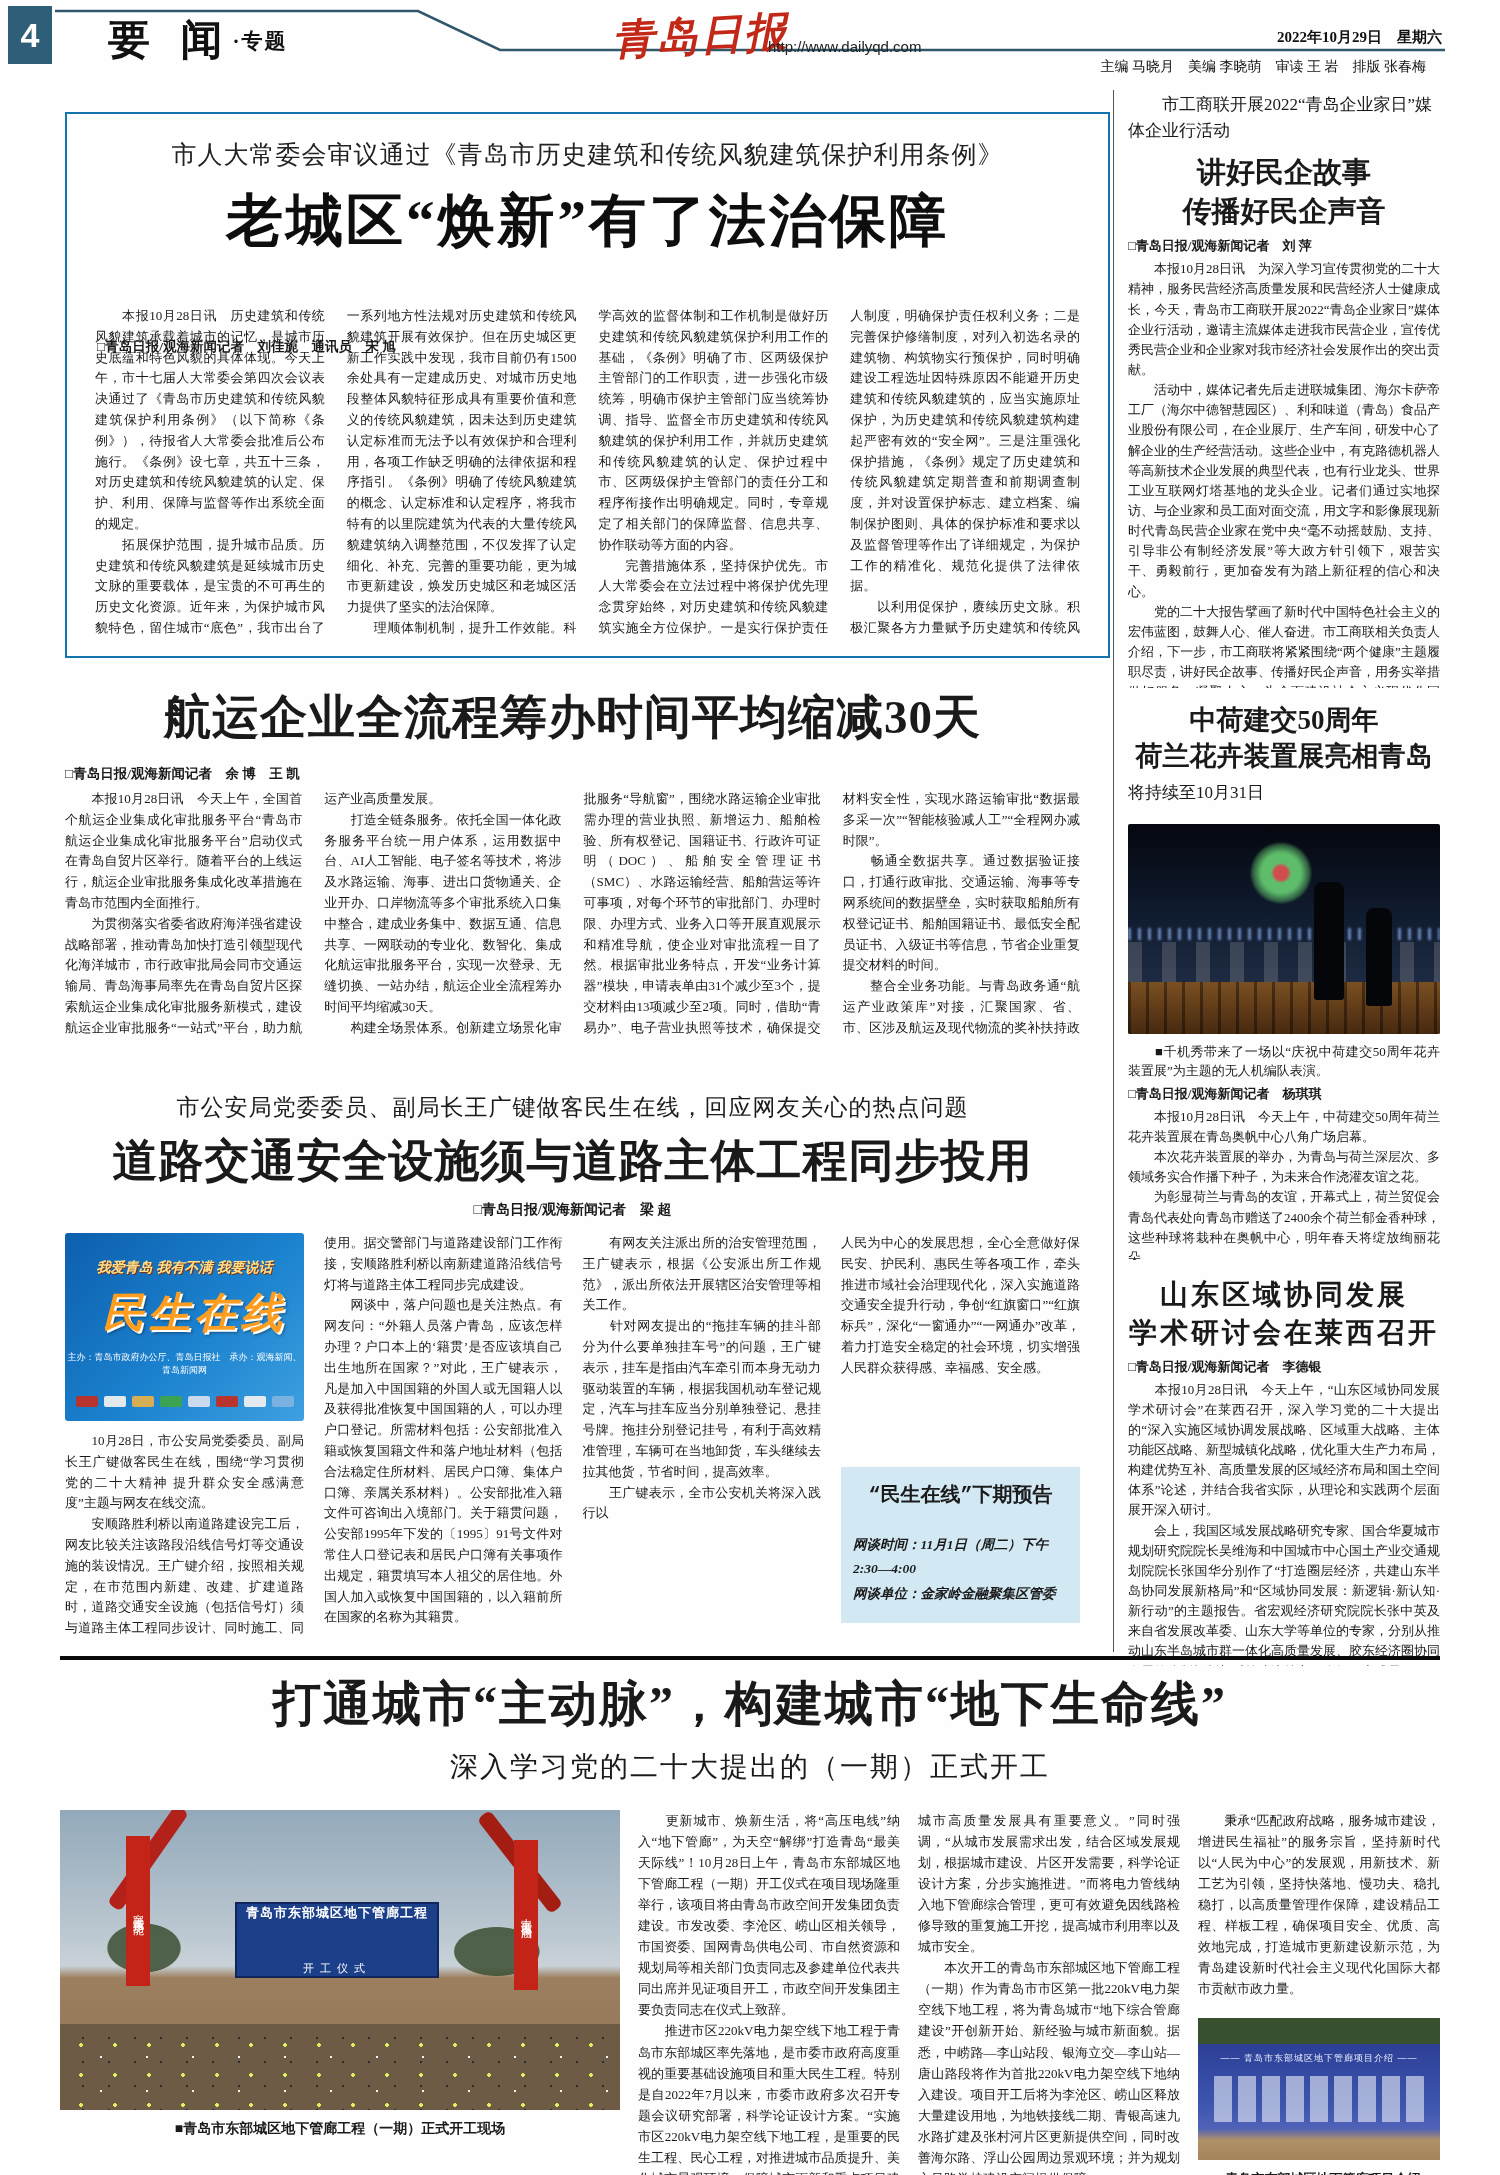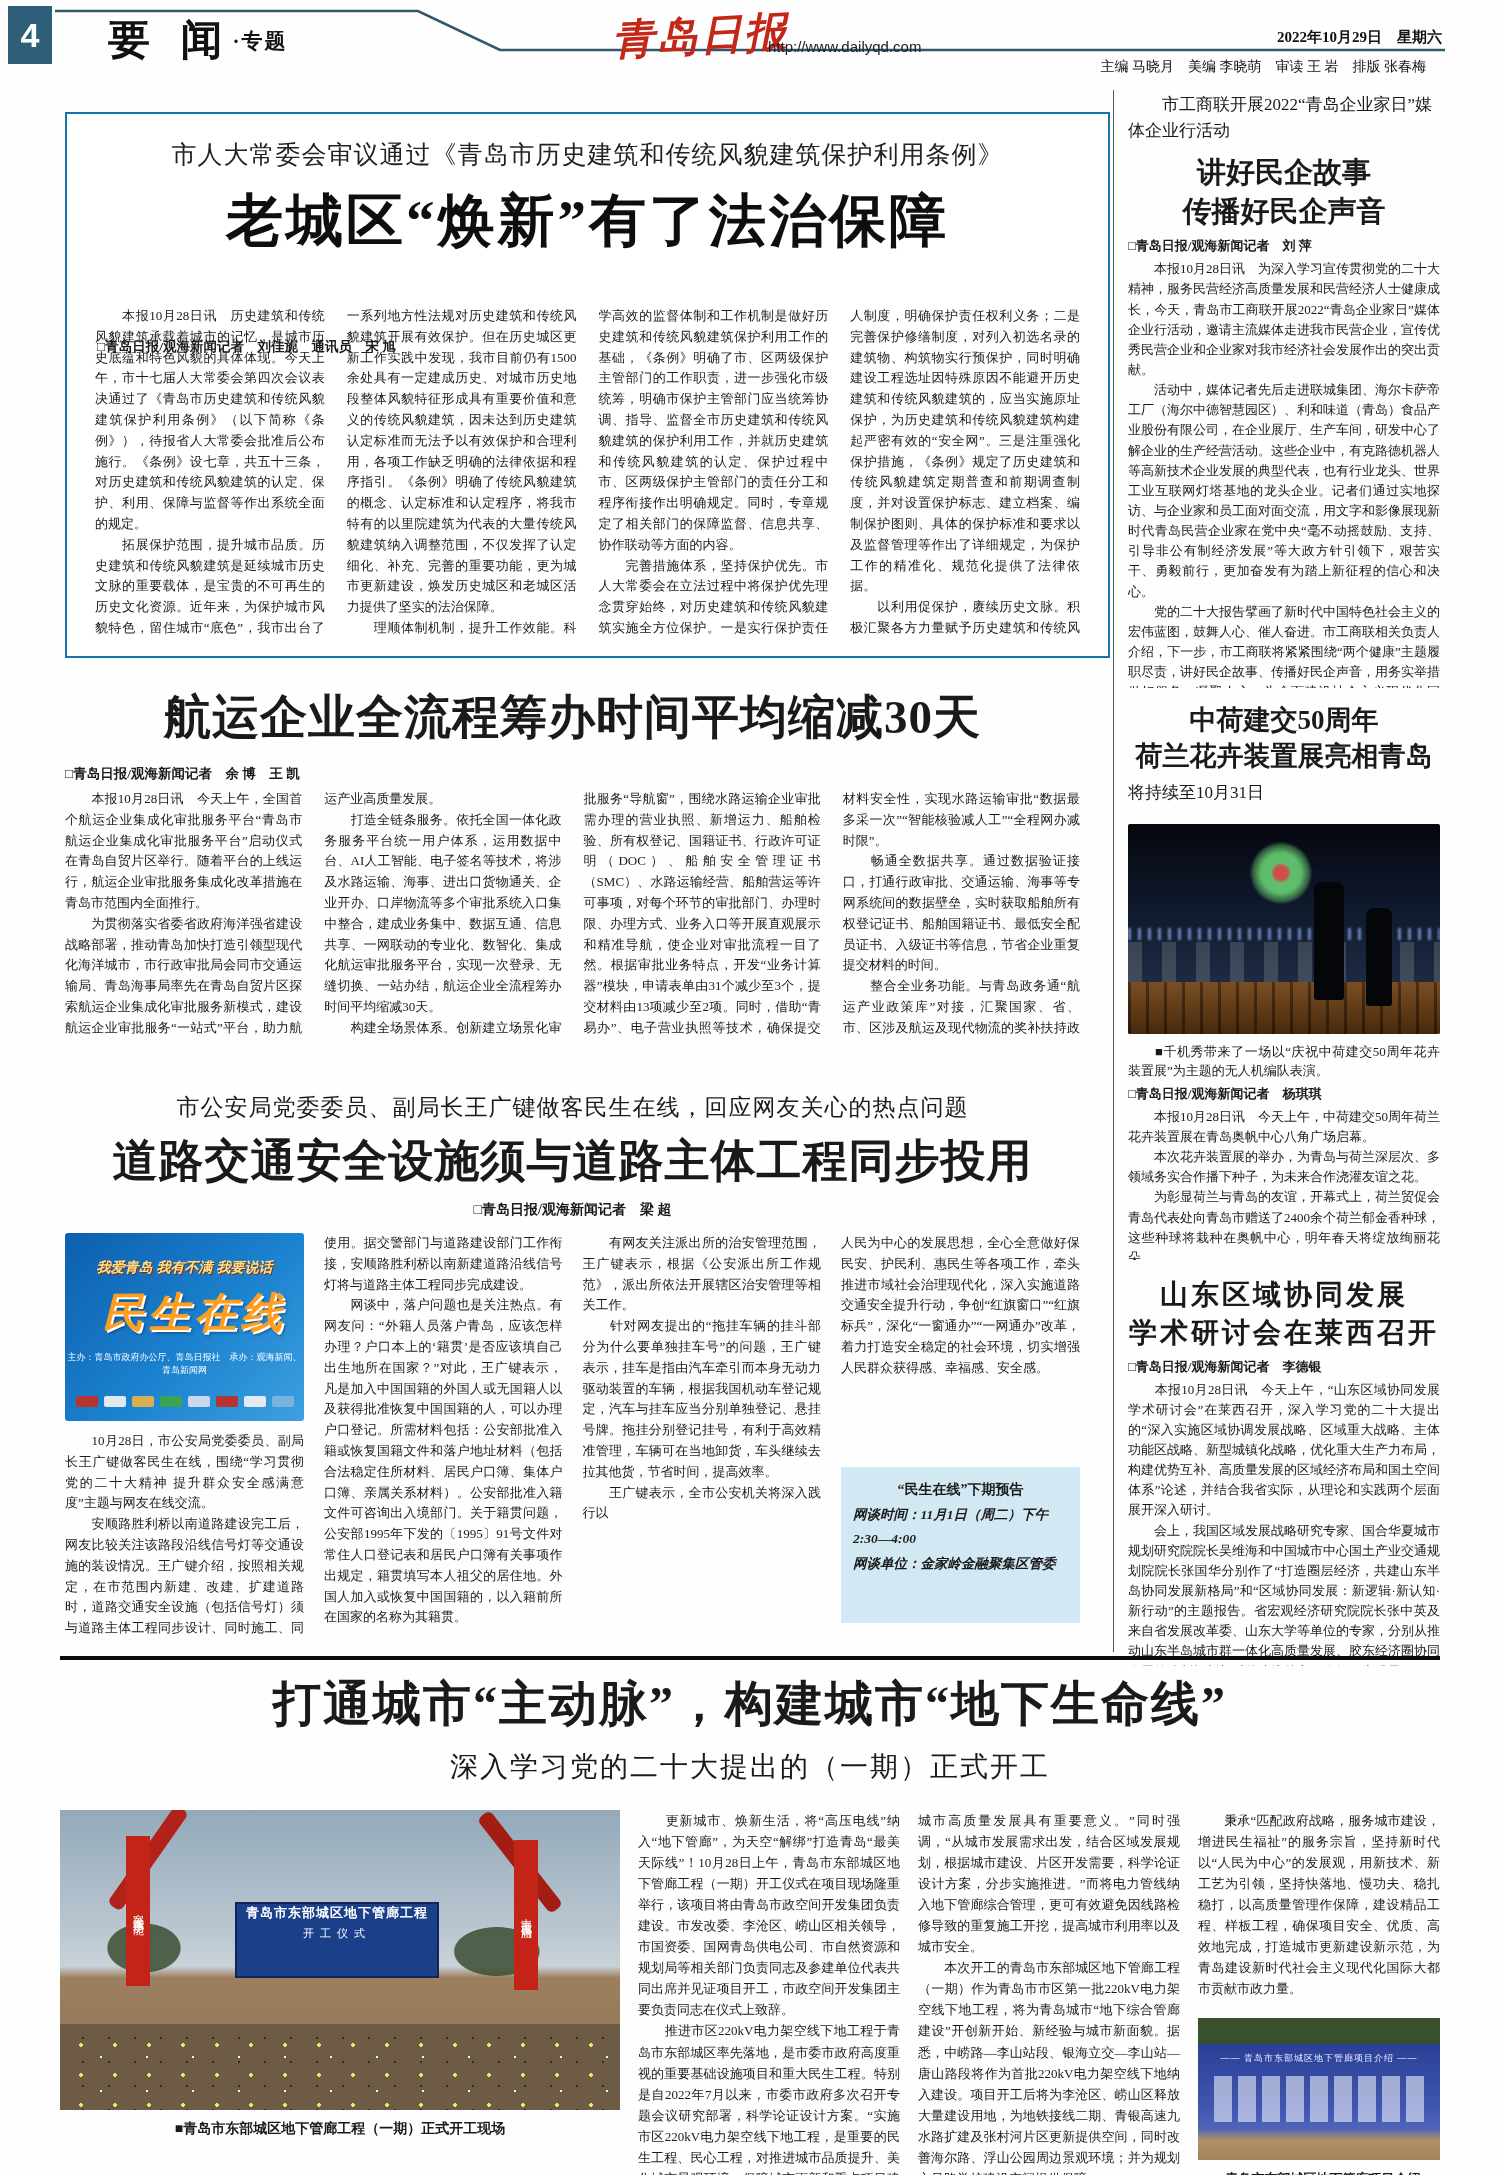--- a/index.html
+++ b/index.html
@@ -43,21 +43,21 @@
           font-family:"Liberation Sans",sans-serif;}
   .banner .slogan{position:absolute;top:26px;width:100%;text-align:center;color:#ffe08a;
                   font-weight:900;font-size:14px;font-style:italic;text-shadow:1px 1px 0 #8a2c00;}
   .banner .btitle{position:absolute;top:52px;width:100%;text-align:center;color:#ff9d1e;
                   font-weight:900;font-size:42px;font-style:italic;letter-spacing:4px;
                   text-shadow:2px 2px 0 #ffffff,3px 3px 3px rgba(0,0,0,.4);padding-left:10px;}
   .banner .hosts{position:absolute;top:118px;width:100%;text-align:center;color:#fff;font-size:9px;}
   .banner .chips{position:absolute;bottom:14px;left:10px;right:10px;display:flex;gap:6px;justify-content:center;}
   .banner .chip{width:22px;height:11px;border-radius:2px;opacity:.92;}
   .preview{background:#d2e9f4;margin-top:10px;padding:14px 12px;height:128px;box-sizing:content-box;}
-  .preview .pt{text-align:center;font-weight:900;font-size:14px;margin-bottom:4px;}
+  .preview .pt{text-align:center;font-weight:900;font-size:20px;margin-bottom:25px;font-family:Liberation Mono, monospace;}
   .preview .pl{font-size:13.5px;font-weight:700;line-height:1.8;font-style:italic;}
   
   .vdivider{left:1113px;top:90px;width:1px;height:1562px;background:#555;}
   .sidebar{left:1128px;top:92px;width:312px;}
   .sb-art{overflow:hidden;}
   .sb-kicker{font-size:17px;line-height:1.5;white-space:pre-line;}
   .sb-head{text-align:center;font-weight:900;line-height:1.35;margin:10px 0 6px 0;}
   .sb-sub{text-align:left;font-size:17px;margin-bottom:20px;}
   .sb-byline{font-weight:700;font-size:13px;margin:4px 0;}
   .sb-body{font-size:13px;line-height:1.55;text-align:justify;white-space:pre-line;overflow:hidden;}
@@ -84,21 +84,21 @@
   .bot-col{font-size:13px;line-height:1.62;text-align:justify;white-space:pre-line;overflow:hidden;height:392px;}
   .photoL{width:560px;position:relative;}
   .photoL .ph{width:560px;height:300px;position:relative;overflow:hidden;
       background:linear-gradient(180deg,#93a9ba 0%,#bcc8d1 42%,#c9d2d8 52%,#9c7f5e 56%,#8d7252 100%);}
   .trees{position:absolute;left:0;right:0;top:96px;height:70px;
       background:radial-gradient(60px 40px at 15% 60%,#3c4f33 60%,transparent 62%),
                  radial-gradient(80px 46px at 45% 70%,#47583a 60%,transparent 62%),
                  radial-gradient(70px 40px at 78% 65%,#3c4f33 60%,transparent 62%);opacity:.85;}
   .screen{position:absolute;left:175px;top:92px;width:200px;height:72px;background:#1c3f8a;
       border:2px solid #10255c;color:#fff;text-align:center;
-      font-family:"Liberation Sans",sans-serif;display:flex;flex-direction:column;justify-content:flex-start;gap:4px;}
+      font-family:"Liberation Sans",sans-serif;display:flex;flex-direction:column;justify-content:space-between;gap:4px;}
   .screen .s1{font-size:13px;font-weight:700;letter-spacing:1px;}
   .screen .s2{font-size:11px;letter-spacing:6px;}
   .rbanner{position:absolute;width:24px;height:150px;background:#c42417;color:#fff;
       writing-mode:vertical-rl;text-orientation:upright;font-size:11px;letter-spacing:2px;
       display:flex;align-items:center;justify-content:center;font-family:"Liberation Sans",sans-serif;}
   .arm{position:absolute;width:120px;height:16px;background:#a31d12;border-radius:6px;}
   .crowd{position:absolute;left:0;right:0;bottom:0;height:86px;background:#6d5b46;
       background-image:radial-gradient(circle 4px,#dff060 40%,transparent 45%),
                        radial-gradient(circle 3px,#f4f4f4 40%,transparent 45%),
                        radial-gradient(circle 3px,#2a2a33 40%,transparent 45%);

